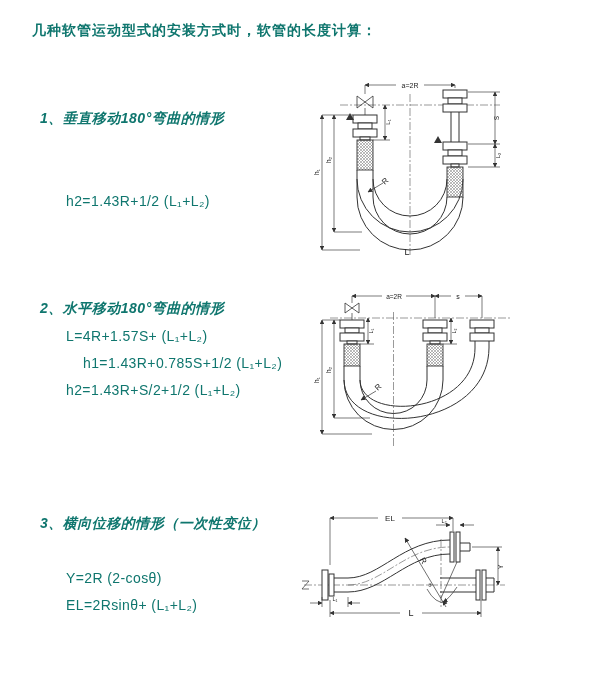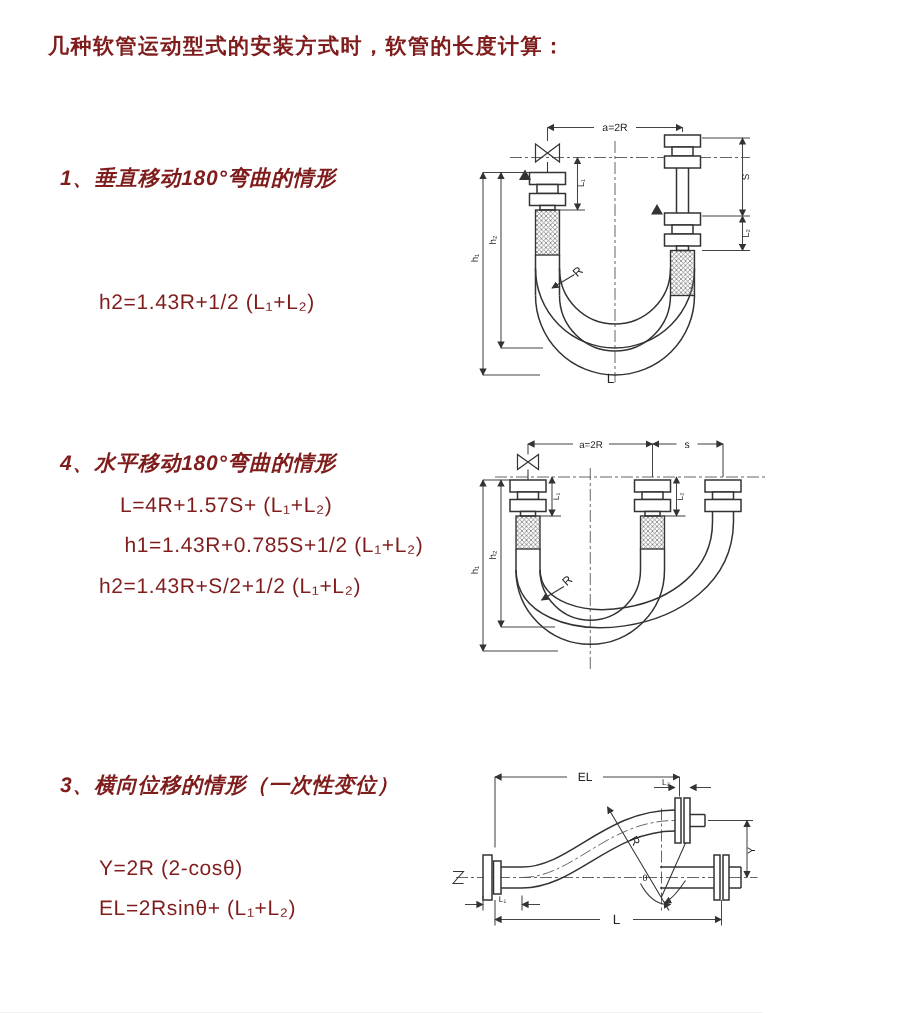--- a/index.html
+++ b/index.html
@@ -1,17 +1,17 @@
 <!DOCTYPE html>
 <html><head>
 <meta charset="utf-8">
 <style>
   html,body{margin:0;padding:0;background:#e8e8e8;}
   #page{position:relative;width:600px;height:675px;background:#ffffff;overflow:hidden;
-        font-family:"Liberation Sans","DejaVu Sans",sans-serif;color:#7f1d1d;}
+        font-family:"Liberation Sans","DejaVu Sans",sans-serif;color:#0f766e;}
   .title{position:absolute;font-size:14px;font-weight:bold;letter-spacing:1px;white-space:nowrap;}
   .heading{position:absolute;font-size:14px;font-weight:bold;letter-spacing:0.5px;white-space:nowrap;font-style:italic;}
   .formula{position:absolute;font-size:14px;letter-spacing:0.4px;white-space:nowrap;}
   .diag{position:absolute;}
   svg text{font-family:"Liberation Sans","DejaVu Sans",sans-serif;fill:#222;}
   .pipe{stroke:#333;stroke-width:1;fill:#fff;}
   .hose{stroke:#333;stroke-width:1;fill:none;}
   .dim{stroke:#444;stroke-width:0.7;fill:none;}
   .cl{stroke:#555;stroke-width:0.6;fill:none;stroke-dasharray:8 2 2 2;}
   .ldr{stroke:#333;stroke-width:0.7;fill:none;}
@@ -19,22 +19,22 @@
 </head>
 <body>
 
 <div id="page">
 
   <div class="title" style="left:32px;top:22px">几种软管运动型式的安装方式时，软管的长度计算：</div>
 
   <div class="heading" style="left:40px;top:110px">1、垂直移动180°弯曲的情形</div>
   <div class="formula" style="left:66px;top:193px">h2=1.43R+1/2 (L₁+L₂)</div>
 
-  <div class="heading" style="left:40px;top:300px">4、水平移动180°弯曲的情形</div>
-  <div class="formula" style="left:80px;top:328px">L=4R+1.57S+ (L₁+L₂)</div>
+  <div class="heading" style="left:40px;top:300px">2、水平移动180°弯曲的情形</div>
+  <div class="formula" style="left:66px;top:328px">L=4R+1.57S+ (L₁+L₂)</div>
   <div class="formula" style="left:83px;top:355px">h1=1.43R+0.785S+1/2 (L₁+L₂)</div>
   <div class="formula" style="left:66px;top:382px">h2=1.43R+S/2+1/2 (L₁+L₂)</div>
 
   <div class="heading" style="left:40px;top:515px">3、横向位移的情形（一次性变位）</div>
   <div class="formula" style="left:66px;top:570px">Y=2R (2-cosθ)</div>
   <div class="formula" style="left:66px;top:597px">EL=2Rsinθ+ (L₁+L₂)</div>
 
   <div class="diag" style="left:310px;top:72px;width:240px;height:185px">
     <svg width="240" height="185" viewBox="0 0 240 185">
       <defs>

